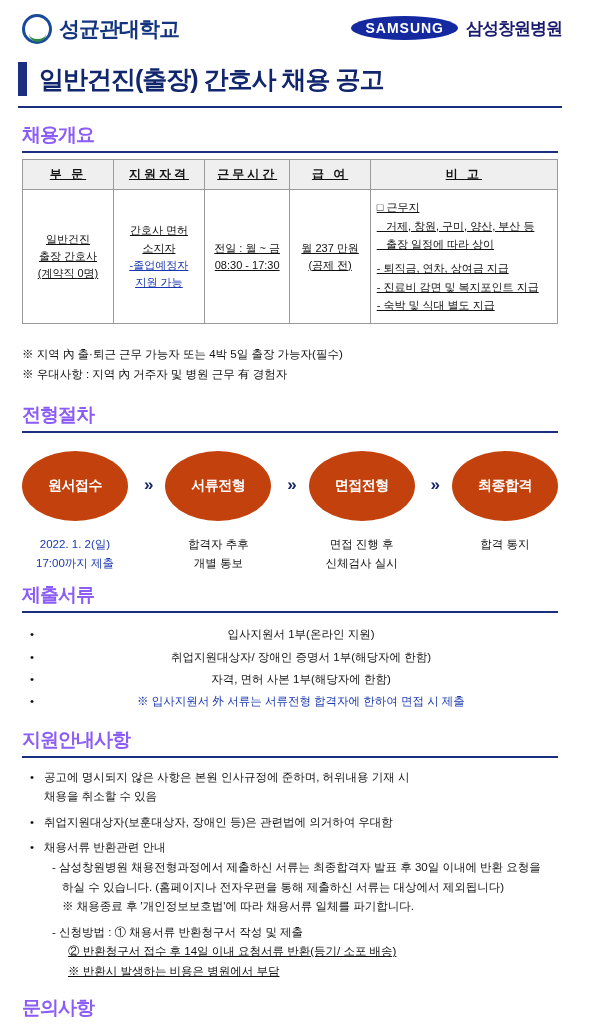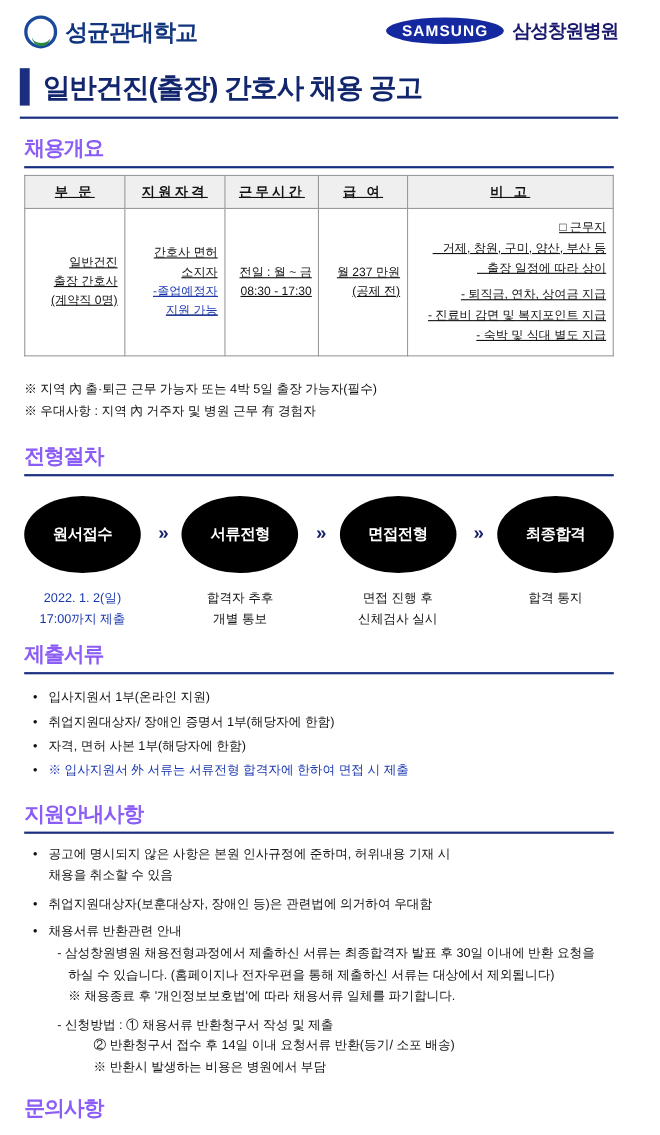--- a/index.html
+++ b/index.html
@@ -37,52 +37,52 @@
   .sec { margin:14px 22px 0 22px; }
   .sec-head { font-size:19px; font-weight:bold; color:#8b5cf6; letter-spacing:-1px; }
   .sec-underline { border-bottom:2px solid #1a2f80; margin-top:3px; }
 
   
   table.info { width:100%; border-collapse:collapse; margin-top:6px; font-size:11px;text-decoration:underline; }
   table.info th {
     background:#efefef; border:1px solid #9a9a9a; font-weight:bold;
     padding:6px 2px; font-size:12px; letter-spacing:3px; color:#111;
   }
-  table.info td { border:1px solid #9a9a9a; padding:8px 6px; vertical-align:middle;text-align:right; }
+  table.info td { border:1px solid #9a9a9a; padding:8px 6px; vertical-align:middle; }
   .c-center { text-align:center; line-height:1.55; }
   .blue { color:#1a37b0; }
   .blue-u { color:#1a37b0; text-decoration:underline; }
   .note-list { line-height:1.7; font-size:11px; }
 
   .notes { margin-top:20px; font-size:11.5px; line-height:1.75; }
 
   
   .process { display:flex; align-items:flex-start; justify-content:space-between; margin-top:18px; }
   .p-step { width:106px; text-align:center; }
   .p-circle {
     width:106px; height:70px; border-radius:50%;
-    background:#000000; color:#fff; display:flex; align-items:center; justify-content:center;
+    background:#c2410c; color:#fff; display:flex; align-items:center; justify-content:center;
     font-size:14px; font-weight:bold; letter-spacing:-0.5px;
   }
   .p-caption { margin-top:14px; font-size:11.5px; line-height:1.6; }
   .p-caption.blue { color:#1a37b0; }
   .p-arrow { align-self:flex-start; margin-top:24px; color:#17236b; font-size:17px; font-weight:bold; letter-spacing:-4px; }
 
   
   ul.docs { margin:10px 0 0 6px; padding-left:16px; font-size:11.5px; line-height:1.95; }
-  ul.docs li { list-style:none; position:relative; }
+  ul.docs li { list-style:none; position:relative;text-align:center; }
   ul.docs li:before { content:"•"; position:absolute; left:-14px; }
   .sub-note { color:#1a37b0; margin-left:0px; }
 
   ul.guide { margin:10px 0 0 6px; padding-left:16px; font-size:11.5px; line-height:1.7; }
   ul.guide > li { list-style:none; position:relative; margin-bottom:6px; }
   ul.guide > li:before { content:"•"; position:absolute; left:-14px; }
   .dash { margin-left:8px; display:block; }
   .indent { display:block; margin-left:18px; }
-  .indent2 { display:block; margin-left:41px; }
+  .indent2 { display:block; margin-left:24px;text-decoration:underline; }
 </style>
 </head>
 <body>
 
 <div class="page">
 
   <div class="topbar">
     <div class="skku-logo">
       <span class="skku-mark"></span>
       <span class="skku-text">성균관대학교</span>

